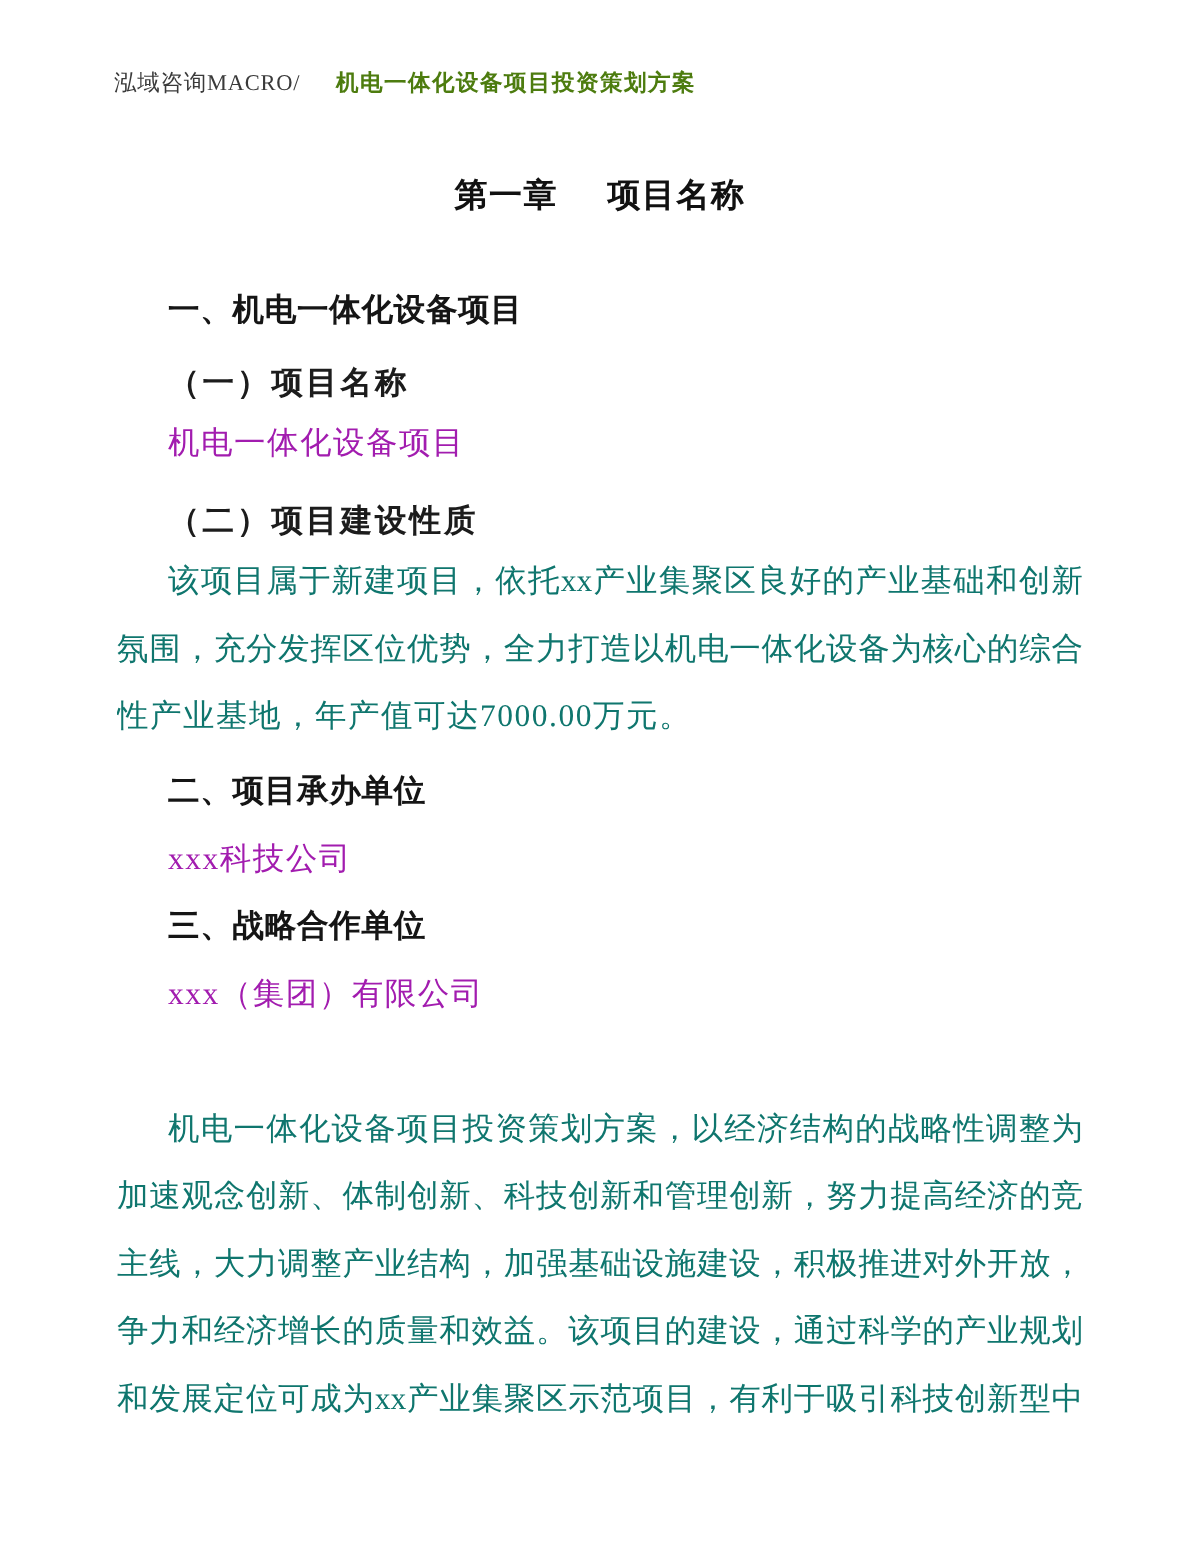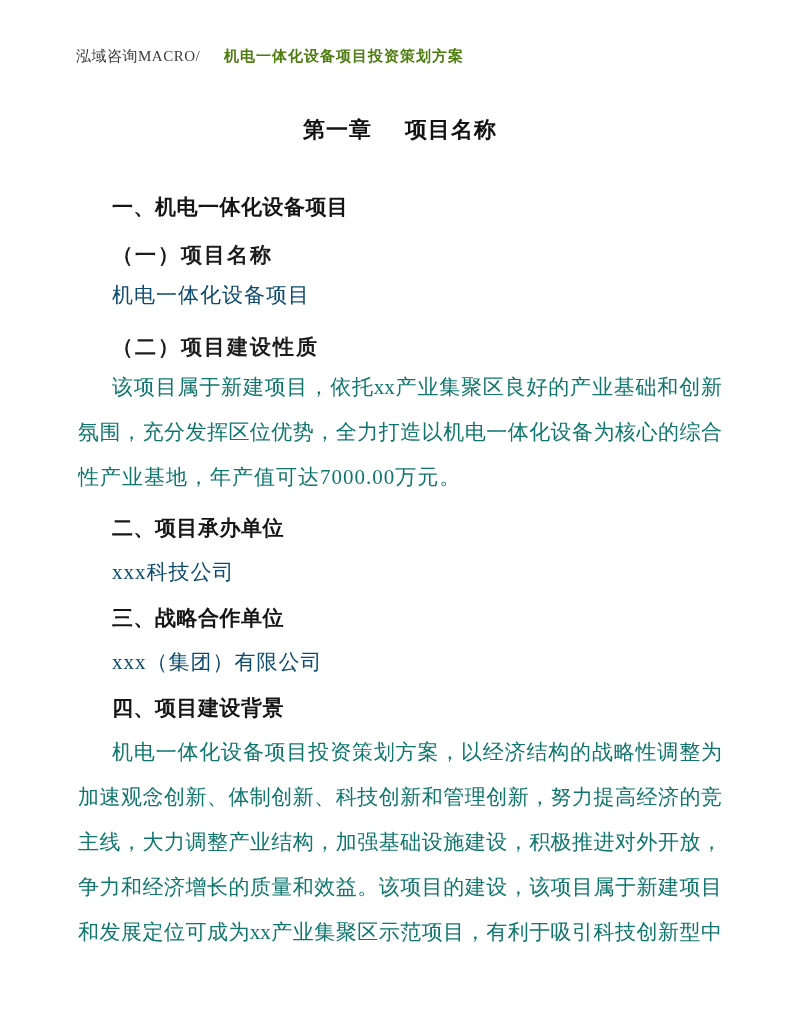--- a/index.html
+++ b/index.html
@@ -77,21 +77,21 @@
     letter-spacing: 2px;
     white-space: nowrap;
   }
   
   .body-line {
     position: absolute;
     left: 112px;
     font-family: "Liberation Serif", serif;
     font-size: 21px;
     line-height: 26px;
-    color: #0c4a6e;
+    color: #a21caf;
     letter-spacing: 1px;
     white-space: nowrap;
   }
   
   .paragraph {
     position: absolute;
     left: 78px;
     width: 644px;
     font-family: "Liberation Serif", serif;
     font-size: 21px;
@@ -154,23 +154,22 @@
   </div>
 
   <div id="sec2" class="section-heading">二、项目承办单位</div>
 
   <div id="body2" class="body-line">xxx科技公司</div>
 
   <div id="sec3" class="section-heading">三、战略合作单位</div>
 
   <div id="body3" class="body-line">xxx（集团）有限公司</div>
 
-  <div id="sec4" class="section-heading">四、项目建设背景</div>
 
   <div id="para2" class="paragraph">
     <div class="para-line indent">机电一体化设备项目投资策划方案，以经济结构的战略性调整为</div>
     <div class="para-line">加速观念创新、体制创新、科技创新和管理创新，努力提高经济的竞</div>
     <div class="para-line">主线，大力调整产业结构，加强基础设施建设，积极推进对外开放，</div>
-    <div class="para-line">争力和经济增长的质量和效益。该项目的建设，该项目属于新建项目</div>
+    <div class="para-line">争力和经济增长的质量和效益。该项目的建设，通过科学的产业规划</div>
     <div class="para-line">和发展定位可成为xx产业集聚区示范项目，有利于吸引科技创新型中</div>
   </div>
 
 </div>
 
 </body></html>

